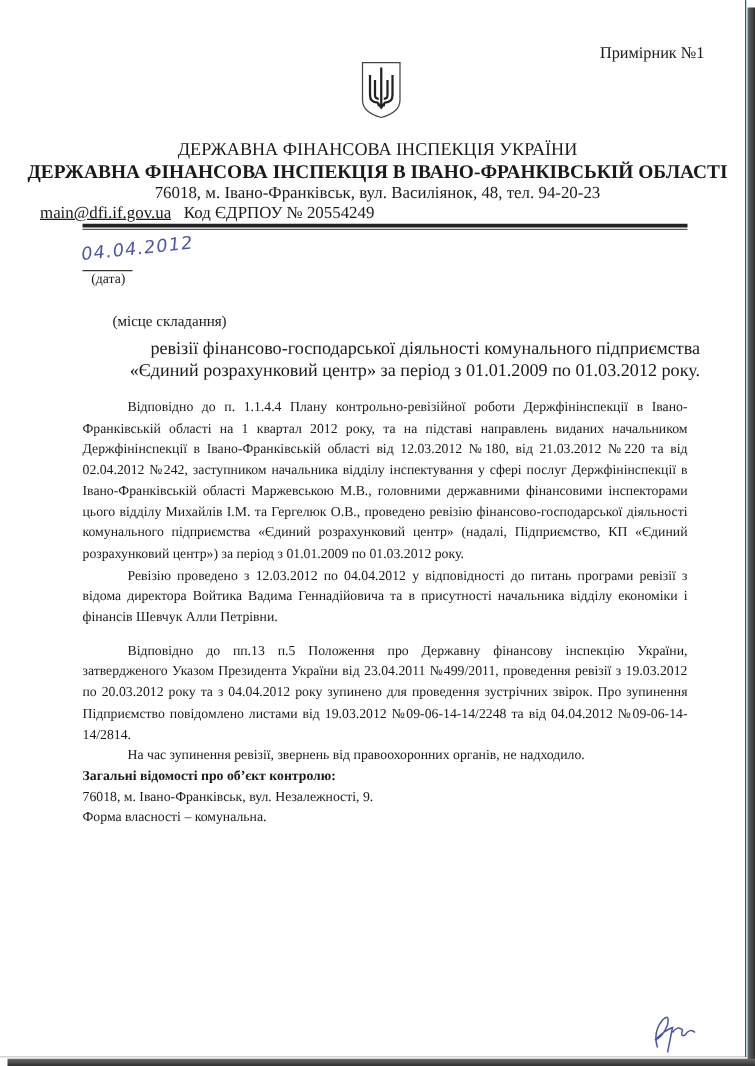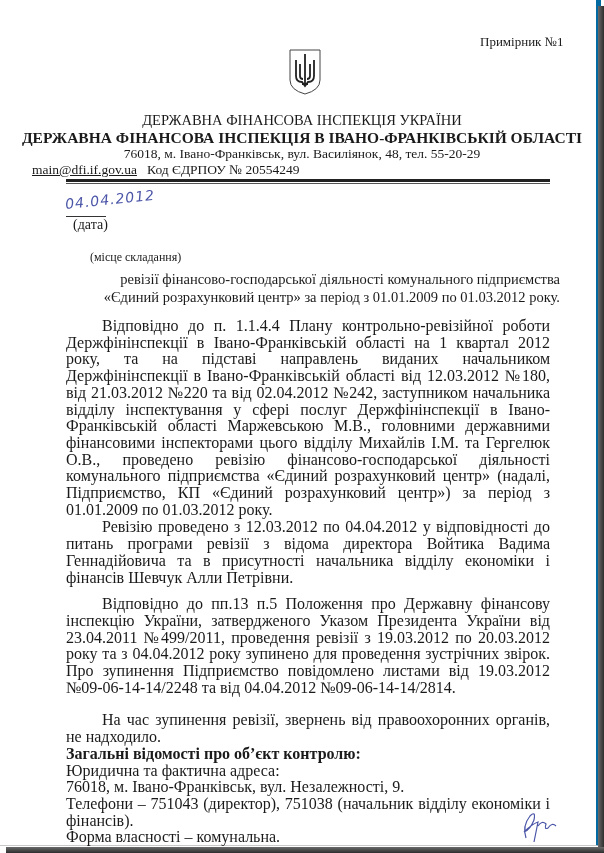--- a/index.html
+++ b/index.html
@@ -1,63 +1,63 @@
 <!DOCTYPE html>
 <html><head>
 <meta charset="utf-8">
 <style>
   html, body { margin:0; padding:0; }
   body { width:604px; height:853px; background:#fff; position:relative; overflow:hidden;
          font-family:"Liberation Serif", serif; color:#1a1a1a; }
   .page { position:absolute; left:0; top:0; width:596px; height:845px; background:#fff;
-          border-right:5px solid #0369a1; border-bottom:1px solid #c8c8c8;text-decoration:underline; }
+          border-right:1px solid #0369a1; border-bottom:1px solid #c8c8c8;text-decoration:underline; }
   .shadow-r { position:absolute; left:598px; top:6px; width:6px; height:847px;
               background:linear-gradient(to right,#6a6a6a,#2e2e2e); }
   .shadow-b { position:absolute; left:6px; top:847px; width:598px; height:6px;
               background:linear-gradient(to bottom,#6a6a6a,#2e2e2e); }
   .abs { position:absolute; }
   .copy-no { left:480px; top:34px; font-size:13px; }
   .coat { left:288px; top:48px; width:34px; height:48px; }
   .hdr1 { left:0; width:604px; top:112px; text-align:center; font-size:14.5px; }
   .hdr2 { left:0; width:604px; top:129px; text-align:center; font-size:15.5px; font-weight:bold; }
   .hdr3 { left:0; width:604px; top:146px; text-align:center; font-size:13.5px; }
   .hdr4 { left:0; width:604px; top:162px; text-align:left; font-size:13.5px;padding-left:32px; }
   .hdr4 a { color:#1a1a1a; text-decoration:underline; }
   .rule1 { left:66px; top:179px; width:484px; height:3px; background:#222; }
   .rule2 { left:66px; top:183px; width:484px; height:1px; background:#555; }
   .title { left:0; width:604px; top:186px; text-align:center; font-size:19px; font-weight:bold; letter-spacing:0.5px; }
   .date-hw { left:66px; top:196px; font-family:"DejaVu Sans", sans-serif; font-style:italic;
              font-size:14px; color:#4a55a8; transform:rotate(-6deg); transform-origin:left bottom;
              letter-spacing:1px; }
   .date-line { left:66px; top:216px; width:40px; height:1px; background:#333; }
-  .date-cap { left:73px; top:217px; font-size:14px; }
+  .date-cap { left:73px; top:217px; font-size:11px; }
   .place { left:66px; top:240px; font-size:15px; text-decoration:underline; }
   .place-cap { left:74px; top:250px; font-size:12px;margin-left:16px; }
   .subj { left:70px; width:490px; top:270px; text-align:right; font-size:14.5px; line-height:18px; }
-  .para { left:66px; width:484px; font-size:16px; line-height:16.7px; text-align:justify; }
+  .para { left:66px; width:484px; font-size:11px; line-height:16.7px; text-align:justify; }
   .para p { margin:0; }
   .ind { text-indent:36px; }
   .bold { font-weight:bold; }
   .sig { left:518px; top:808px; width:50px; height:36px; }
 </style>
 </head>
 <body>
 
 <div class="page">
 
   <div class="abs copy-no">Примірник №1</div>
 
   <svg class="abs coat" viewBox="0 0 34 48">
     <path d="M2 2 H32 V32 Q32 42 17 46 Q2 42 2 32 Z" fill="none" stroke="#444" stroke-width="1"></path>
     <path d="M17 6 L17 38 M8 12 L8 28 Q8 34 14 34 L17 38 L20 34 Q26 34 26 28 L26 12 M12 16 L12 28 Q12 31 15 31 M22 16 L22 28 Q22 31 19 31 M14 36 L20 36" fill="none" stroke="#222" stroke-width="1.8"></path>
   </svg>
 
   <div class="abs hdr2">ДЕРЖАВНА ФІНАНСОВА ІНСПЕКЦІЯ В ІВАНО-ФРАНКІВСЬКІЙ ОБЛАСТІ</div>
   <div class="abs hdr1">ДЕРЖАВНА ФІНАНСОВА ІНСПЕКЦІЯ УКРАЇНИ</div>
-  <div class="abs hdr3">76018, м. Івано-Франківськ, вул. Василіянок, 48, тел. 55-20-29</div>
+  <div class="abs hdr3">76018, м. Івано-Франківськ, вул. Василіянок, 48, тел. 94-20-23</div>
   <div class="abs hdr4">
     <a>main@dfi.if.gov.ua</a>&nbsp;&nbsp;&nbsp;<span>Код ЄДРПОУ № 20554249</span>
   </div>
   <div class="abs rule1"></div>
   <div class="abs rule2"></div>
 
 
   <div class="abs date-hw">04.04.2012</div>
   <div class="abs date-line"></div>
   <div class="abs date-cap">(дата)</div>
@@ -66,25 +66,23 @@
 
   <div class="abs subj">
     <div>ревізії фінансово-господарської діяльності  комунального підприємства</div>
     <div>«Єдиний розрахунковий центр» за період з 01.01.2009 по 01.03.2012 року.</div>
   </div>
 
   <div class="abs para" style="top:318px;">
     <p class="ind">Відповідно до п. 1.1.4.4 Плану контрольно-ревізійної роботи Держфінінспекції в Івано-Франківській області на 1 квартал 2012 року, та на підставі направлень виданих начальником Держфінінспекції в Івано-Франківській області від 12.03.2012 №180, від 21.03.2012 №220 та від 02.04.2012 №242, заступником начальника відділу інспектування у сфері послуг Держфінінспекції в Івано-Франківській області Маржевською М.В., головними державними фінансовими інспекторами цього відділу Михайлів І.М. та Гергелюк О.В., проведено ревізію фінансово-господарської діяльності комунального підприємства «Єдиний розрахунковий центр» (надалі, Підприємство, КП «Єдиний розрахунковий центр») за період з 01.01.2009 по 01.03.2012 року.</p>
     <p class="ind" style="margin-top:1px;">Ревізію проведено з 12.03.2012 по 04.04.2012 у відповідності до питань програми ревізії з відома  директора Войтика Вадима Геннадійовича та в присутності  начальника відділу економіки і фінансів Шевчук Алли Петрівни.</p>
     <p class="ind" style="margin-top:10px;">Відповідно до пп.13 п.5 Положення про Державну фінансову інспекцію України, затвердженого Указом Президента України від 23.04.2011 №499/2011, проведення ревізії з 19.03.2012 по 20.03.2012 року та з 04.04.2012 року зупинено для проведення зустрічних звірок. Про зупинення Підприємство повідомлено листами від 19.03.2012 №09-06-14-14/2248 та від 04.04.2012 №09-06-14-14/2814.</p>
-    <p class="ind" style="margin-top:16px;">На час зупинення ревізії, звернень від правоохоронних органів, не надходило.</p>
+    <p class="ind" style="margin-top:0;">На час зупинення ревізії, звернень від правоохоронних органів, не надходило.</p>
     <p class="bold">Загальні відомості про об’єкт контролю:</p>
-    <p>Юридична та фактична адреса:</p>
     <p>76018, м. Івано-Франківськ,  вул. Незалежності, 9.</p>
-    <p>Телефони – 751043 (директор), 751038 (начальник відділу економіки і фінансів).</p>
     <p>Форма власності – комунальна.</p>
   </div>
 
   <svg class="abs sig" viewBox="0 0 50 36">
     <path d="M8 30 Q4 18 12 8 Q18 2 16 12 Q12 22 6 24 Q14 16 20 14 Q18 24 16 34 M20 18 Q24 12 28 16 Q26 22 30 20 Q34 14 38 18" fill="none" stroke="#4a55a8" stroke-width="1.2"></path>
   </svg>
 </div>
 
 <div class="shadow-r"></div>
 <div class="shadow-b"></div>

